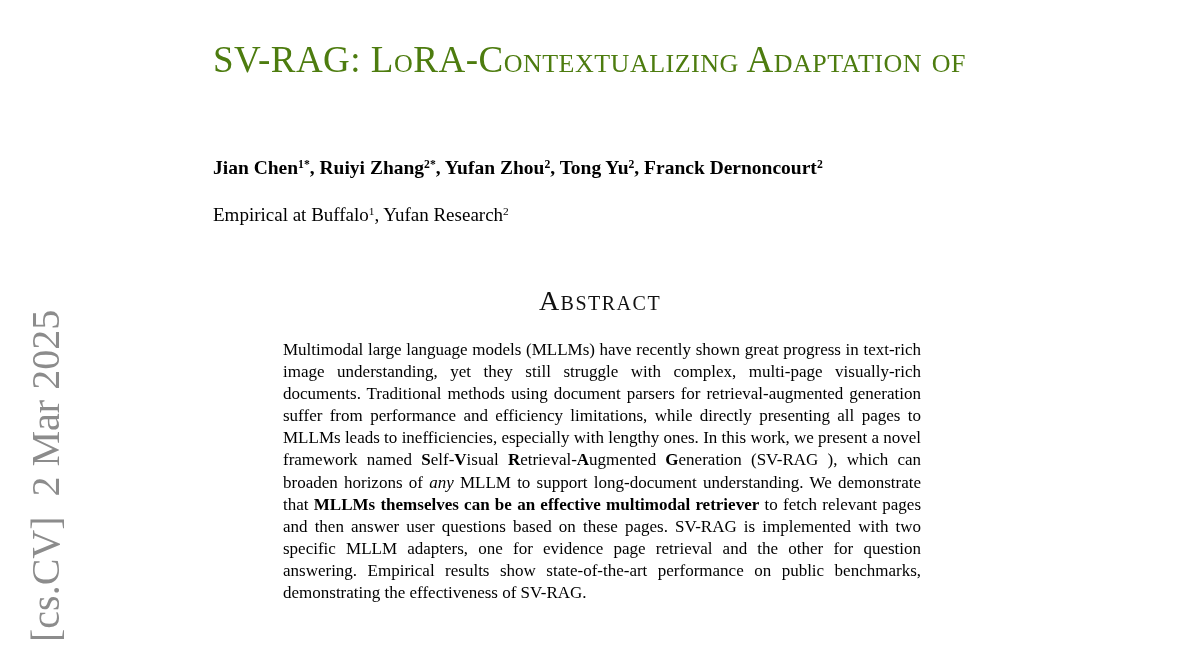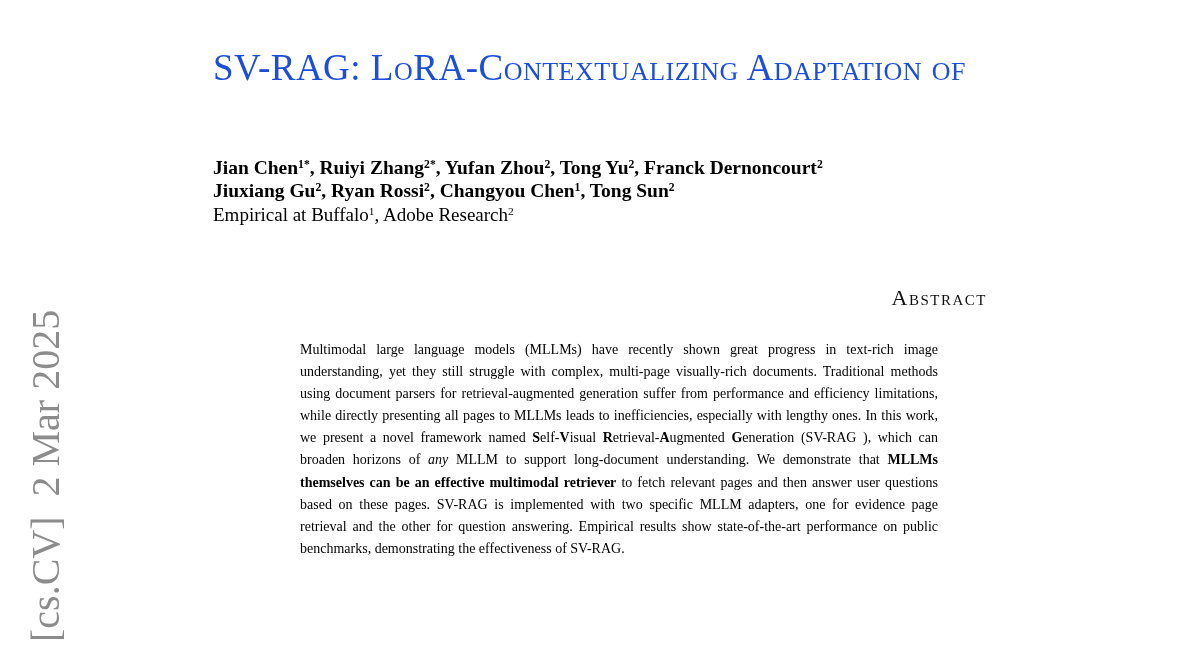--- a/index.html
+++ b/index.html
@@ -22,26 +22,26 @@
     font-size: 40px;
     line-height: 48px;
     color: #8c8c8c;
     white-space: pre;
     letter-spacing: 0px;
   }
 
   
   .title {
     position: absolute;
-    left: 213px; top: 44px;
+    left: 213px; top: 36px;
     font-size: 37px;
     line-height: 47px;
     font-variant: small-caps;
     letter-spacing: 0.5px;
-    color: #1d4ed8;
+    color: #4d7c0f;
     white-space: nowrap;
     text-align: center;
   }
 
   
   .author-line {
     position: absolute;
     left: 213px;
     font-size: 19.5px;
     line-height: 23px;
@@ -57,31 +57,31 @@
     font-size: 18px;
     line-height: 22px;
     letter-spacing: 0px;
   }
 
   
   .abstract-heading {
     position: absolute;
     left: 213px; top: 285px;
     width: 774px;
-    text-align: right;
+    text-align: center;
     font-variant: small-caps;
-    font-size: 22px;
+    font-size: 28px;
     letter-spacing: 1.5px;
     color: #111111;
   }
   .abstract-body {
     position: absolute;
-    left: 300px; top: 339px;
+    left: 283px; top: 339px;
     width: 638px;
-    font-size: 14px;
+    font-size: 17px;
     line-height: 22.1px;
     text-align: justify;
     color: #000000;
   }
 
   .b { font-weight: bold; }
   .i { font-style: italic; }
   sup {
     font-size: 60%;
     vertical-align: baseline;
@@ -96,22 +96,21 @@
 <div class="page">
 
   <div class="watermark">[cs.CV]  2 Mar 2025</div>
 
   <div class="title">
     <div>SV-RAG: LoRA-Contextualizing Adaptation of</div>
   </div>
 
   <div class="author-line author-line-1"><span class="b">Jian Chen</span><sup class="b">1*</sup><span class="b">, </span><span class="b">Ruiyi Zhang</span><sup class="b">2*</sup><span class="b">, </span><span class="b">Yufan Zhou</span><sup class="b">2</sup><span class="b">, </span><span class="b">Tong Yu</span><sup class="b">2</sup><span class="b">, </span><span class="b">Franck Dernoncourt</span><sup class="b">2</sup></div>
 
-  <div class="author-line author-line-2"><span class="b">Jiuxiang Gu</span><sup class="b">2</sup><span class="b">, </span><span class="b">Ryan Rossi</span><sup class="b">2</sup><span class="b">, </span><span class="b">Changyou Chen</span><sup class="b">1</sup><span class="b">, </span><span class="b">Tong Sun</span><sup class="b">2</sup></div>
 
-  <div class="author-line affiliation"><span>Empirical at Buffalo</span><sup>1</sup><span>, Adobe Research</span><sup>2</sup></div>
+  <div class="author-line affiliation"><span>Empirical at Buffalo</span><sup>1</sup><span>, Yufan Research</span><sup>2</sup></div>
 
 
   <div class="abstract-heading">Abstract</div>
 
   <div class="abstract-body"><span>Multimodal large language models (MLLMs) have recently shown great progress in text-rich image understanding, yet they still struggle with complex, multi-page visually-rich documents. Traditional methods using document parsers for retrieval-augmented generation suffer from performance and efficiency limitations, while directly presenting all pages to MLLMs leads to inefficiencies, especially with lengthy ones. In this work, we present a novel framework named </span><span class="b">S</span><span>elf-</span><span class="b">V</span><span>isual </span><span class="b">R</span><span>etrieval-</span><span class="b">A</span><span>ugmented </span><span class="b">G</span><span>eneration (SV-RAG ), which can broaden horizons of </span><span class="i">any</span><span> MLLM to support long-document understanding. We demonstrate that </span><span class="b">MLLMs themselves can be an effective multimodal retriever</span><span> to fetch relevant pages and then answer user questions based on these pages. SV-RAG is implemented with two specific MLLM adapters, one for evidence page retrieval and the other for question answering. Empirical results show state-of-the-art performance on public benchmarks, demonstrating the effectiveness of SV-RAG.</span></div>
 
 </div>
 
 </body></html>

